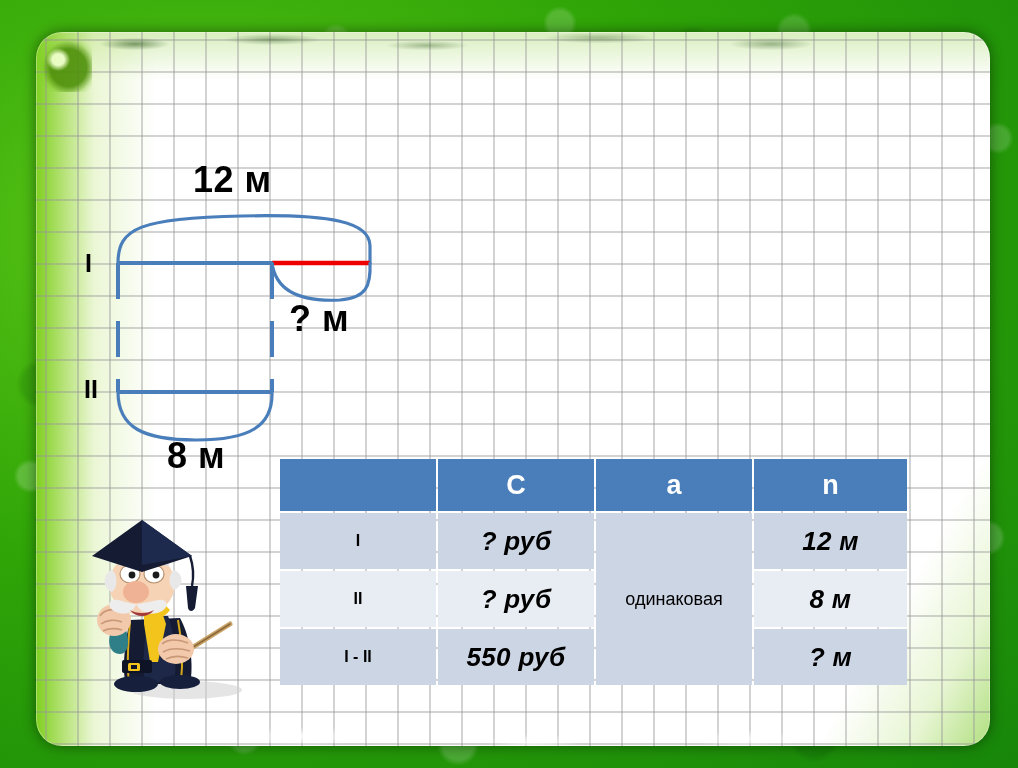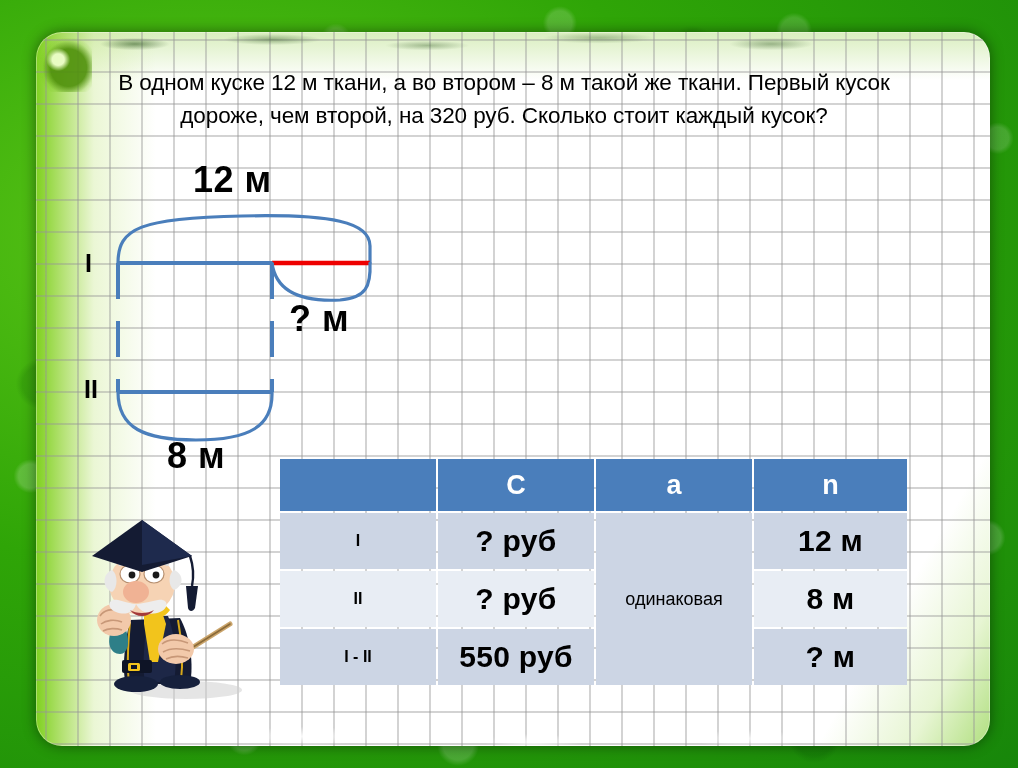--- a/index.html
+++ b/index.html
@@ -186,44 +186,44 @@
 
   .rowlab {
     font-family: "Liberation Sans Narrow", "Liberation Sans", sans-serif;
     font-weight: bold;
     font-size: 16px;
     color: #000;
   }
   .bigcell {
     font-family: "Liberation Sans Narrow", "Liberation Sans", sans-serif;
     font-weight: bold;
-    font-size: 30px;
+    font-size: 26px;
     color: #000;
     letter-spacing: 0.3px;
+    font-style: italic;
   }
   .samecell {
     font-family: "Liberation Sans Narrow", "Liberation Sans", sans-serif;
     font-size: 18px;
     color: #000;
     text-align: right;
   }
 </style>
 </head>
 <body>
 
 <div id="slide">
 
   <div id="panel">
     <div id="grid"></div>
     <div id="leaf-spot"></div>
     <div id="top-wisp"></div>
     <div id="bottom-wisp"></div>
   </div>
 
-  <div id="problem">В одном куске 12 м ткани, а во втором – 8 м такой же ткани. Первый кусок дороже, чем второй, на 320 руб. Сколько стоит каждый кусок?</div>
 
   <div id="diagram">
     <svg width="340" height="330" viewBox="0 0 340 330">
 
       <path d="M 48,113 C 48,78 70,68 172,66 C 262,64 300,72 300,96
                C 300,110 300,108 300,113" fill="none" stroke="#4a7ebb" stroke-width="3.2" stroke-linecap="round"></path>
 
       <line x1="48" y1="113" x2="202" y2="113" stroke="#4a7ebb" stroke-width="4" stroke-linecap="butt"></line>
 
       <line x1="202" y1="113" x2="300" y2="113" stroke="#ee0000" stroke-width="4.5" stroke-linecap="butt"></line>

